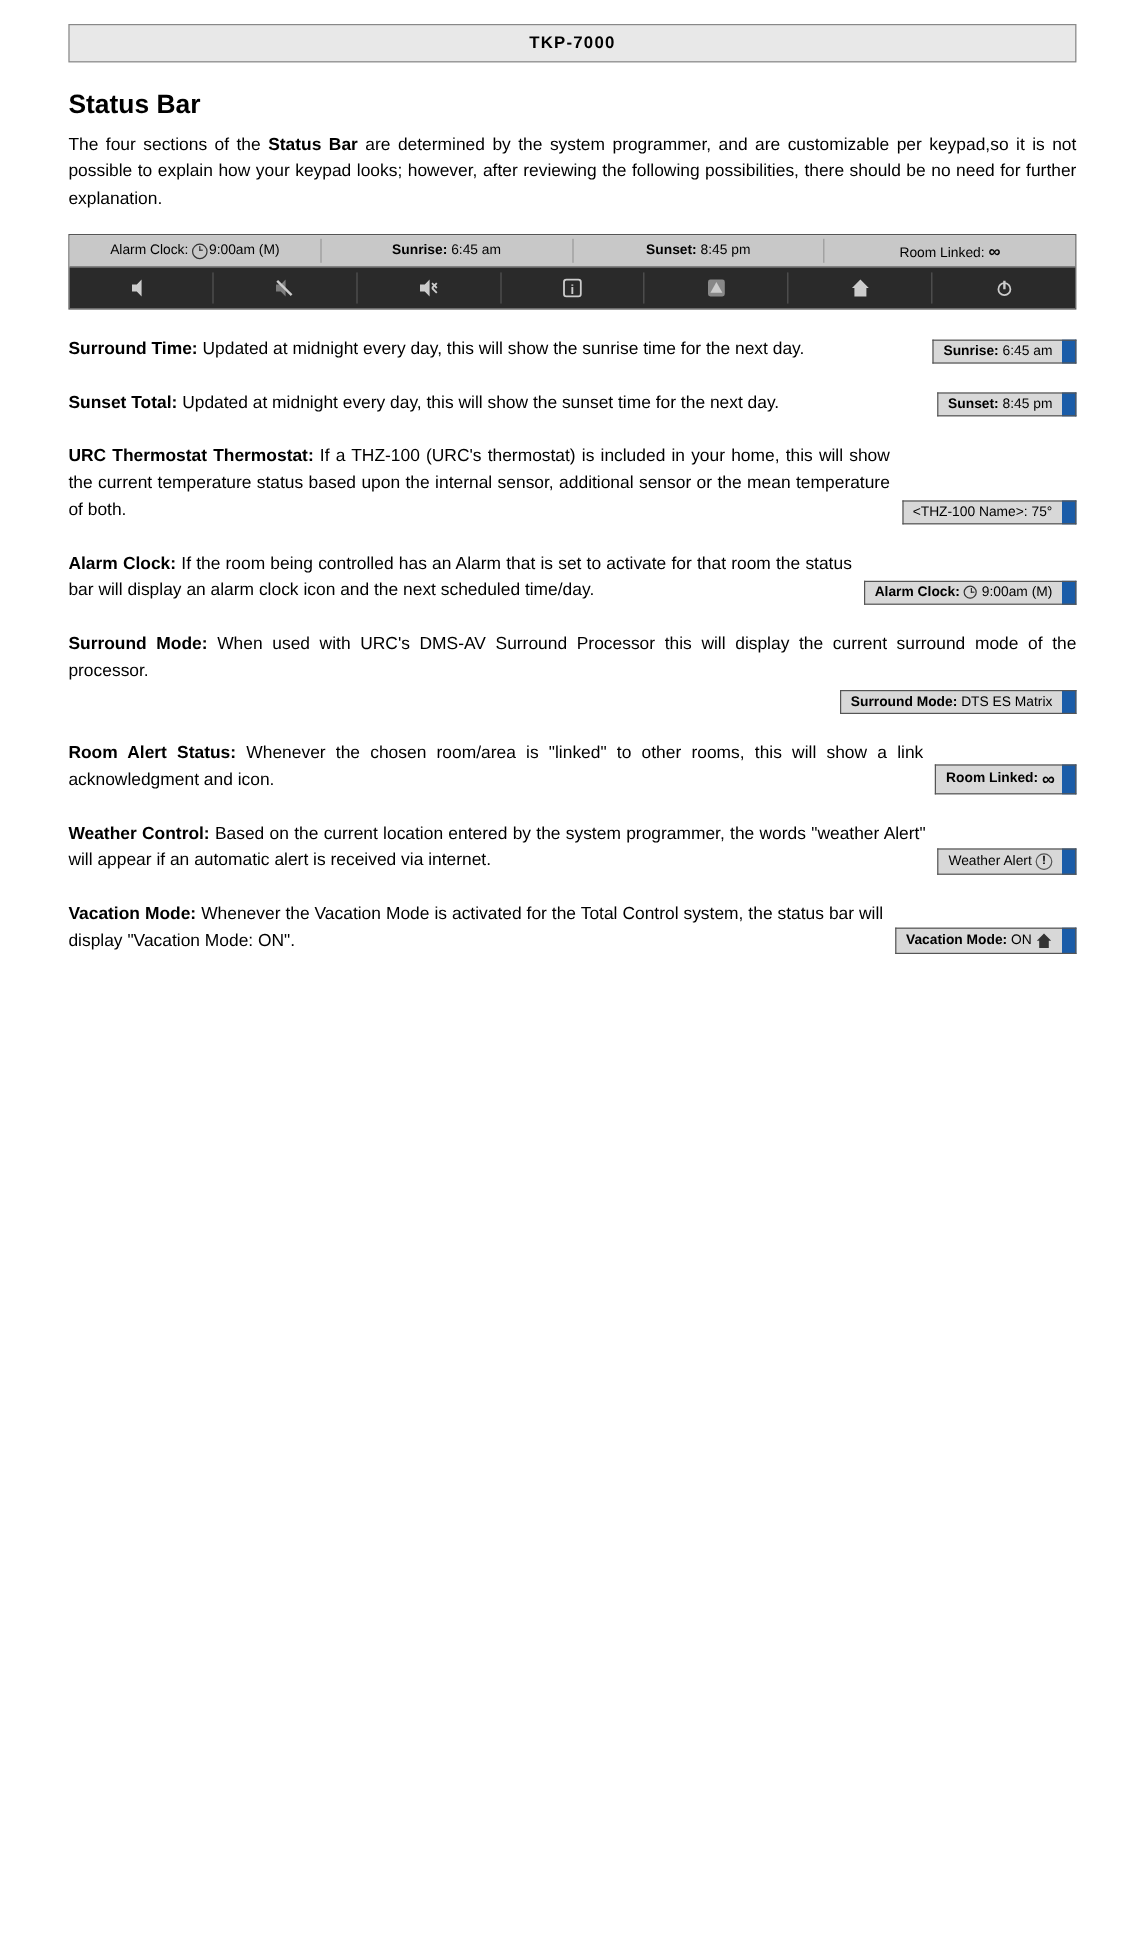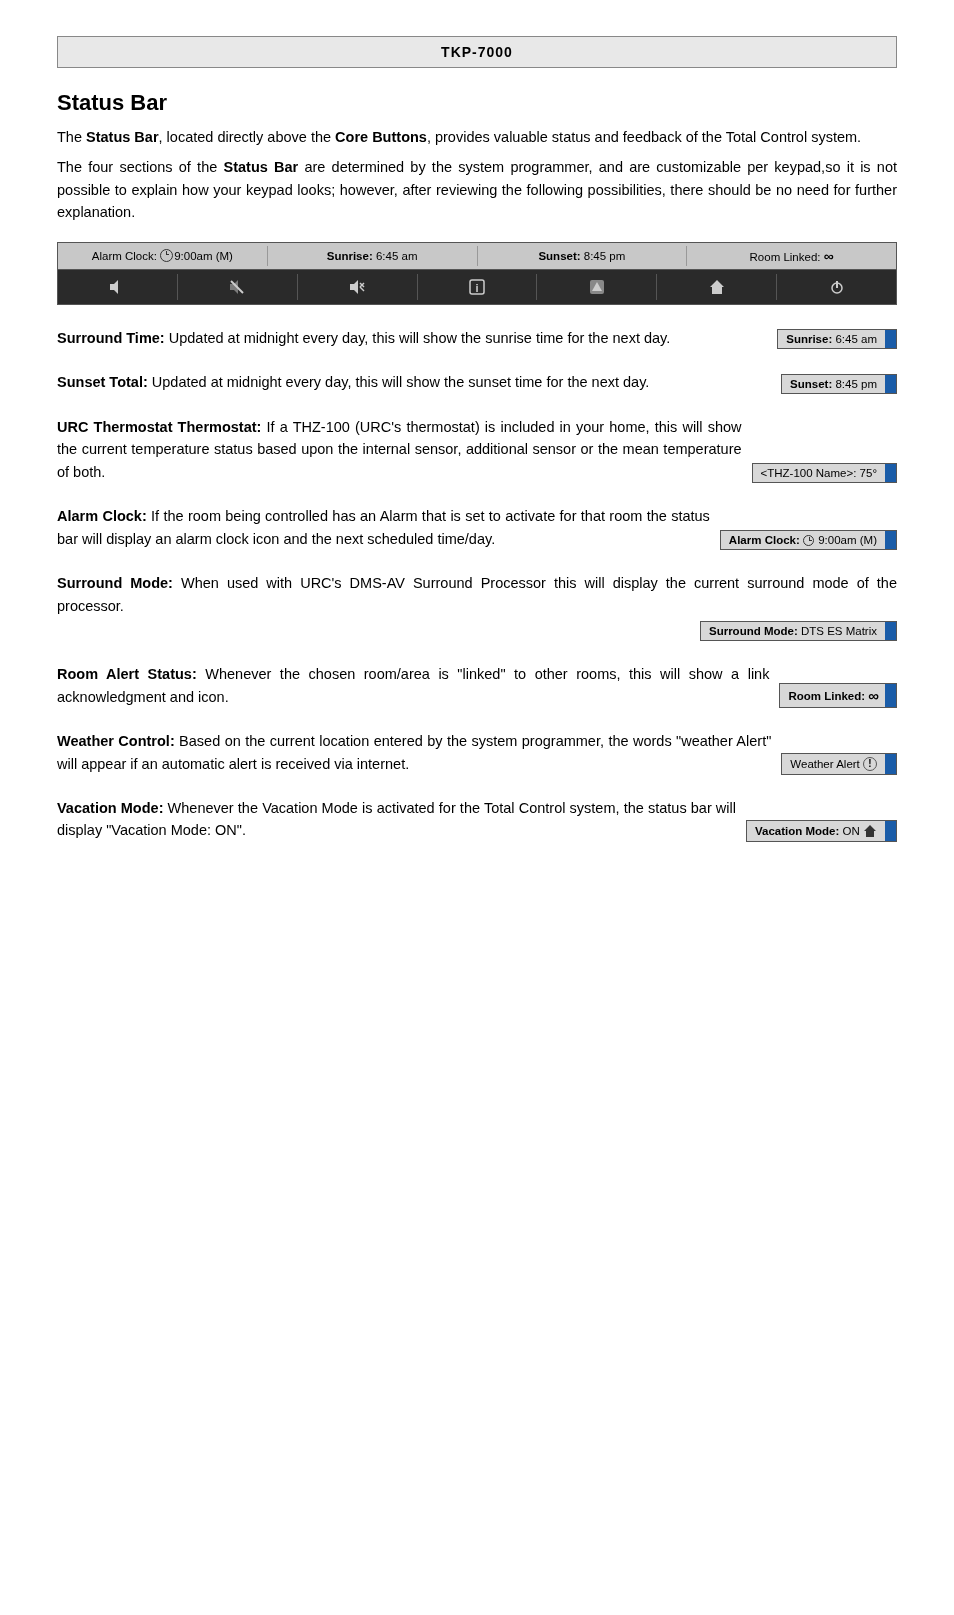--- a/index.html
+++ b/index.html
@@ -9,21 +9,21 @@
       background: #fff;
       width: 954px;
       min-height: 1615px;
       display: flex;
       flex-direction: column;
       align-items: center;
     }
 
     .page-wrapper {
       width: 900px;
-      padding: 36px 30px 40px 30px;
+      padding: 20px 30px 40px 30px;
     }
 
     
     .page-header {
       text-align: center;
       border: 1.5px solid #888;
       padding: 6px 0;
       margin-bottom: 22px;
       background: #e8e8e8;
     }
@@ -180,23 +180,20 @@
 
 <div class="page-wrapper">
 
   <div class="page-header">
     <span class="page-header-title">TKP-7000</span>
   </div>
 
   <div class="section-title">Status Bar</div>
 
   <p class="body-text">
-    The <b>Status Bar</b>, located directly above the <b>Core Buttons</b>, provides valuable status and feedback of the Total Control system.
-  </p>
-  <p class="body-text">
     The four sections of the <b>Status Bar</b> are determined by the system programmer, and are customizable per keypad,so it is not possible to explain how your keypad looks; however, after reviewing the following possibilities, there should be no need for further explanation.
   </p>
 
   <div class="status-bar-graphic">
     <div class="status-bar-top">
       <div class="status-bar-top-cell">
         <span>Alarm Clock:&nbsp;</span>
         <span class="clock-icon"></span>
         <span>9:00am (M)</span>
       </div>

